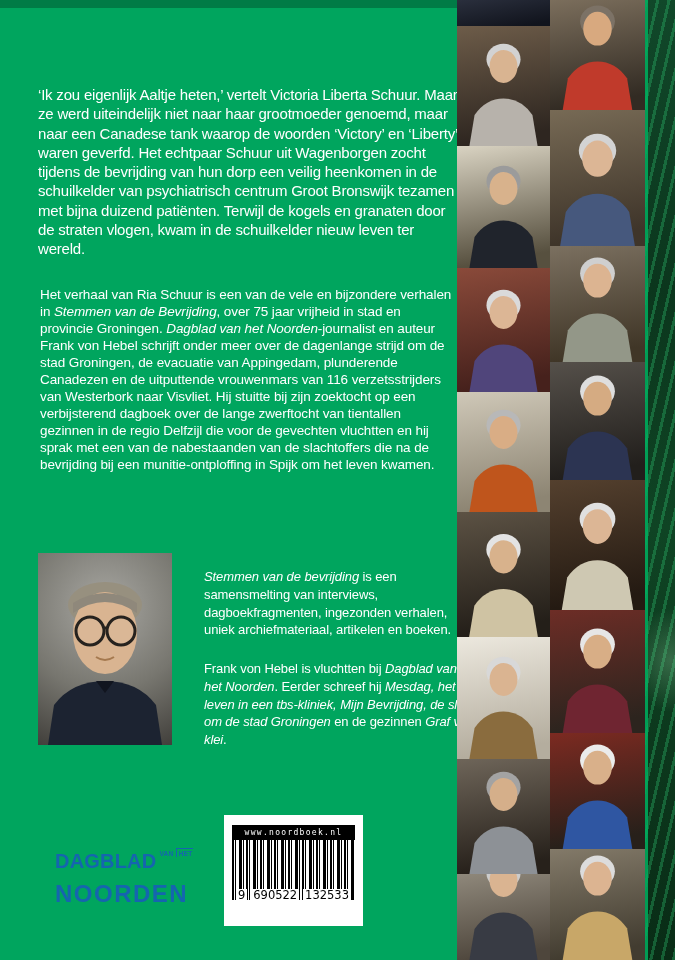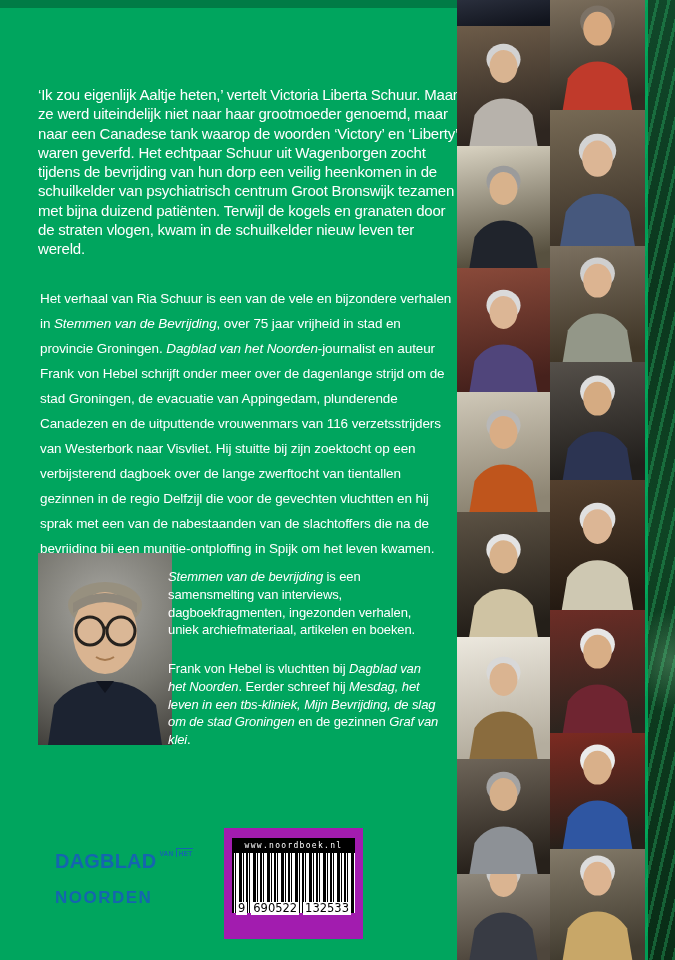--- a/index.html
+++ b/index.html
@@ -7,40 +7,40 @@
     position:relative;width:675px;height:960px;overflow:hidden;
     background:#00a55e;
     font-family:"Liberation Sans",sans-serif;
     color:#fff;
   }
   .top-shade{position:absolute;left:0;top:0;width:457px;height:8px;
     background:rgba(0,45,26,.35);}
   
   .text-panel{position:absolute;left:0;top:0;width:457px;height:960px;}
   .blurb{margin:85px 0 0 38px;width:421px;font-size:15px;line-height:19.3px;letter-spacing:-.2px;}
-  .descr{margin:27px 0 0 40px;width:416px;font-size:13.5px;line-height:25px;letter-spacing:-.1px;}
+  .descr{margin:27px 0 0 40px;width:416px;font-size:13.5px;line-height:17px;letter-spacing:-.1px;}
   .author-row{position:absolute;left:0;top:553px;width:457px;}
   .author-photo{
     position:absolute;left:38px;top:0;width:134px;height:192px;overflow:hidden;
     background:radial-gradient(circle at 50% 28%,#a8a7a2 0%,#77766f 55%,#413f3b 100%);
   }
   .author-photo svg{display:block;width:100%;height:100%;}
-  .bio{position:absolute;left:168px;width:272px;font-size:13px;line-height:17.8px;letter-spacing:-.1px;}
+  .bio{position:absolute;left:204px;width:272px;font-size:13px;line-height:17.8px;letter-spacing:-.1px;}
   .bio-1{top:2px;}
   .bio-2{top:94px;}
   
   .logo{position:absolute;left:55px;top:851px;line-height:1;user-select:none;}
   .logo-line1{display:flex;align-items:flex-start;}
   .logo-big{font-weight:bold;font-size:20px;letter-spacing:.2px;}
   .logo-small{margin:0 0 0 3px;font-weight:bold;font-size:6.5px;letter-spacing:.3px;}
   .logo-small .het{border-top:1.5px solid;border-left:1.5px solid;padding:1px 0 0 2px;margin-top:1px;}
-  .logo-line2{font-weight:bold;font-size:17px;letter-spacing:1.5px;margin-top:18px;}
-  
-  .barcode-box{position:absolute;left:224px;top:815px;width:139px;height:111px;background:#a21caf;
-    box-sizing:border-box;padding:10px 8px 16px 8px;margin-top:13px;}
+  .logo-line2{font-weight:bold;font-size:24px;letter-spacing:1.5px;margin-top:11px;}
+  
+  .barcode-box{position:absolute;left:224px;top:815px;width:139px;height:111px;background:#ffffff;
+    box-sizing:border-box;padding:10px 8px 16px 8px;}
   .bc-header{height:15px;background:#000;color:#fff;display:flex;align-items:center;justify-content:center;
     font-size:8px;letter-spacing:1.3px;font-family:"DejaVu Sans Mono",monospace;}
   .bc-bars{height:60px;
     background:repeating-linear-gradient(90deg,
       #000 0 2px,#fff 2px 3px,#000 3px 4px,#fff 4px 7px,
       #000 7px 10px,#fff 10px 11px,#000 11px 12px,#fff 12px 14px);}
   .bc-digits{display:flex;justify-content:space-between;margin-top:-11px;padding:0 4px;
     font-family:"DejaVu Sans",sans-serif;font-size:11.5px;color:#000;}
   .bc-digits span{background:#fff;padding:0 2px;line-height:13px;}
   

